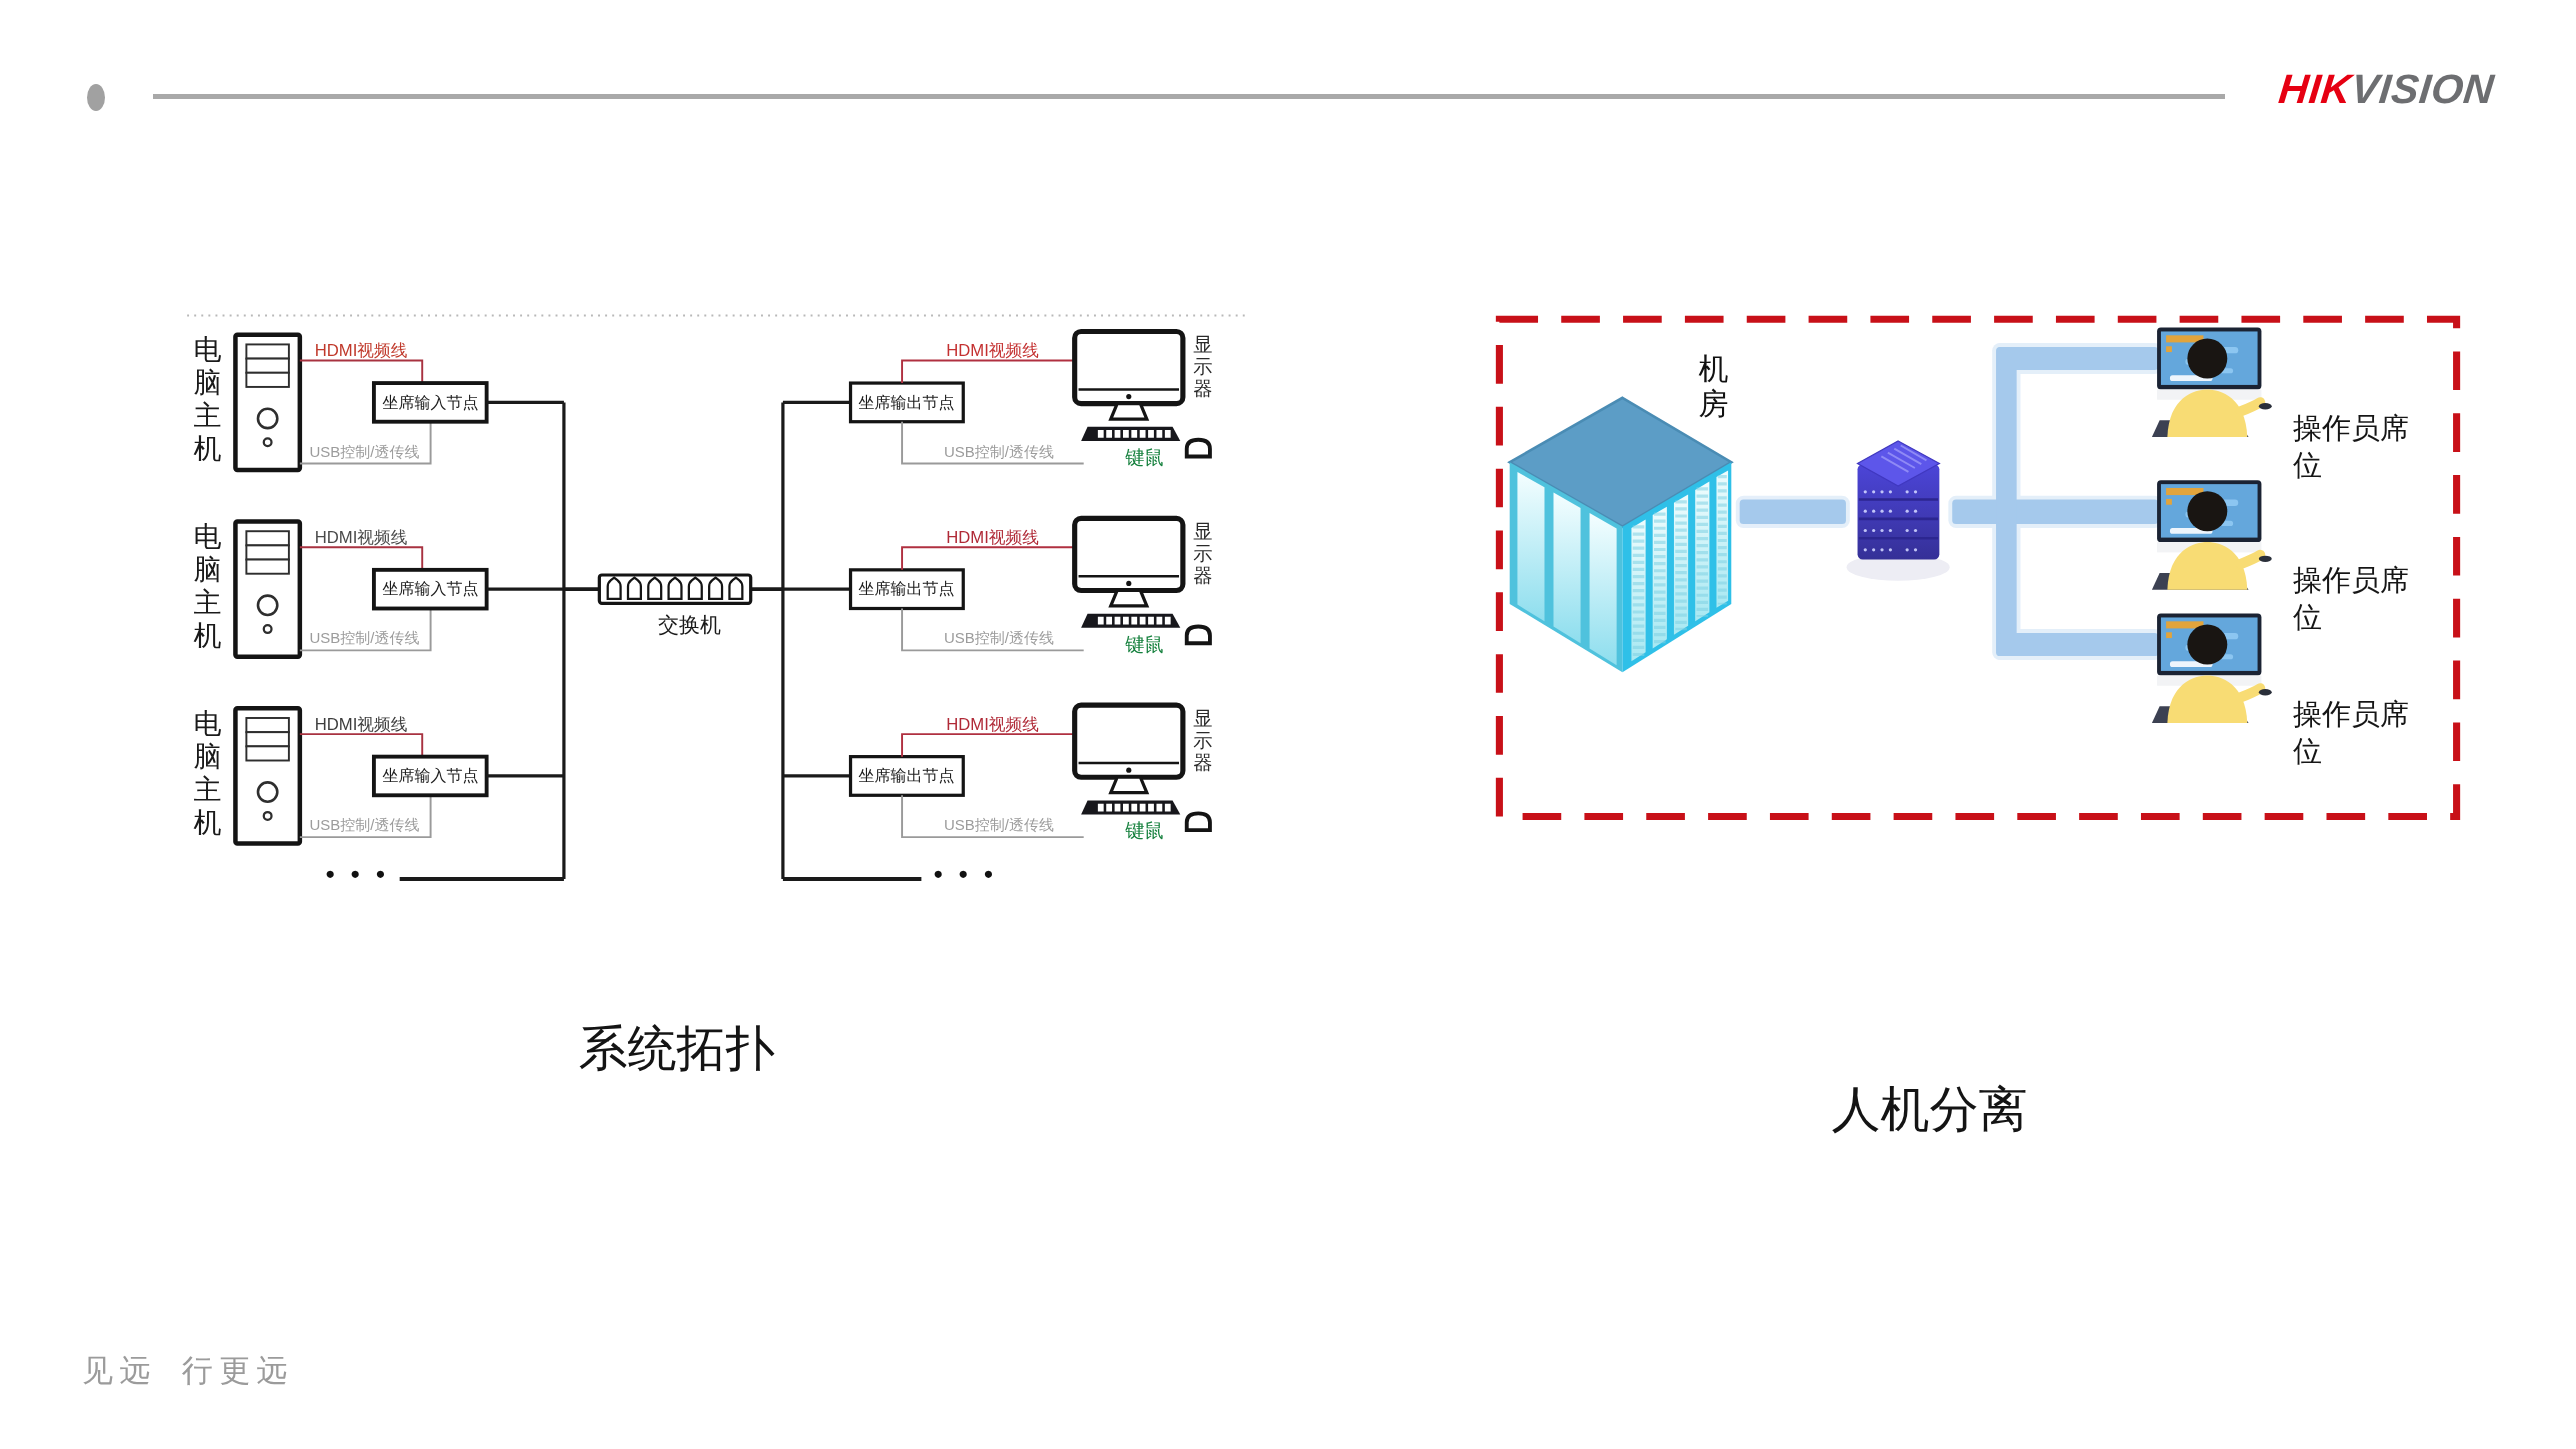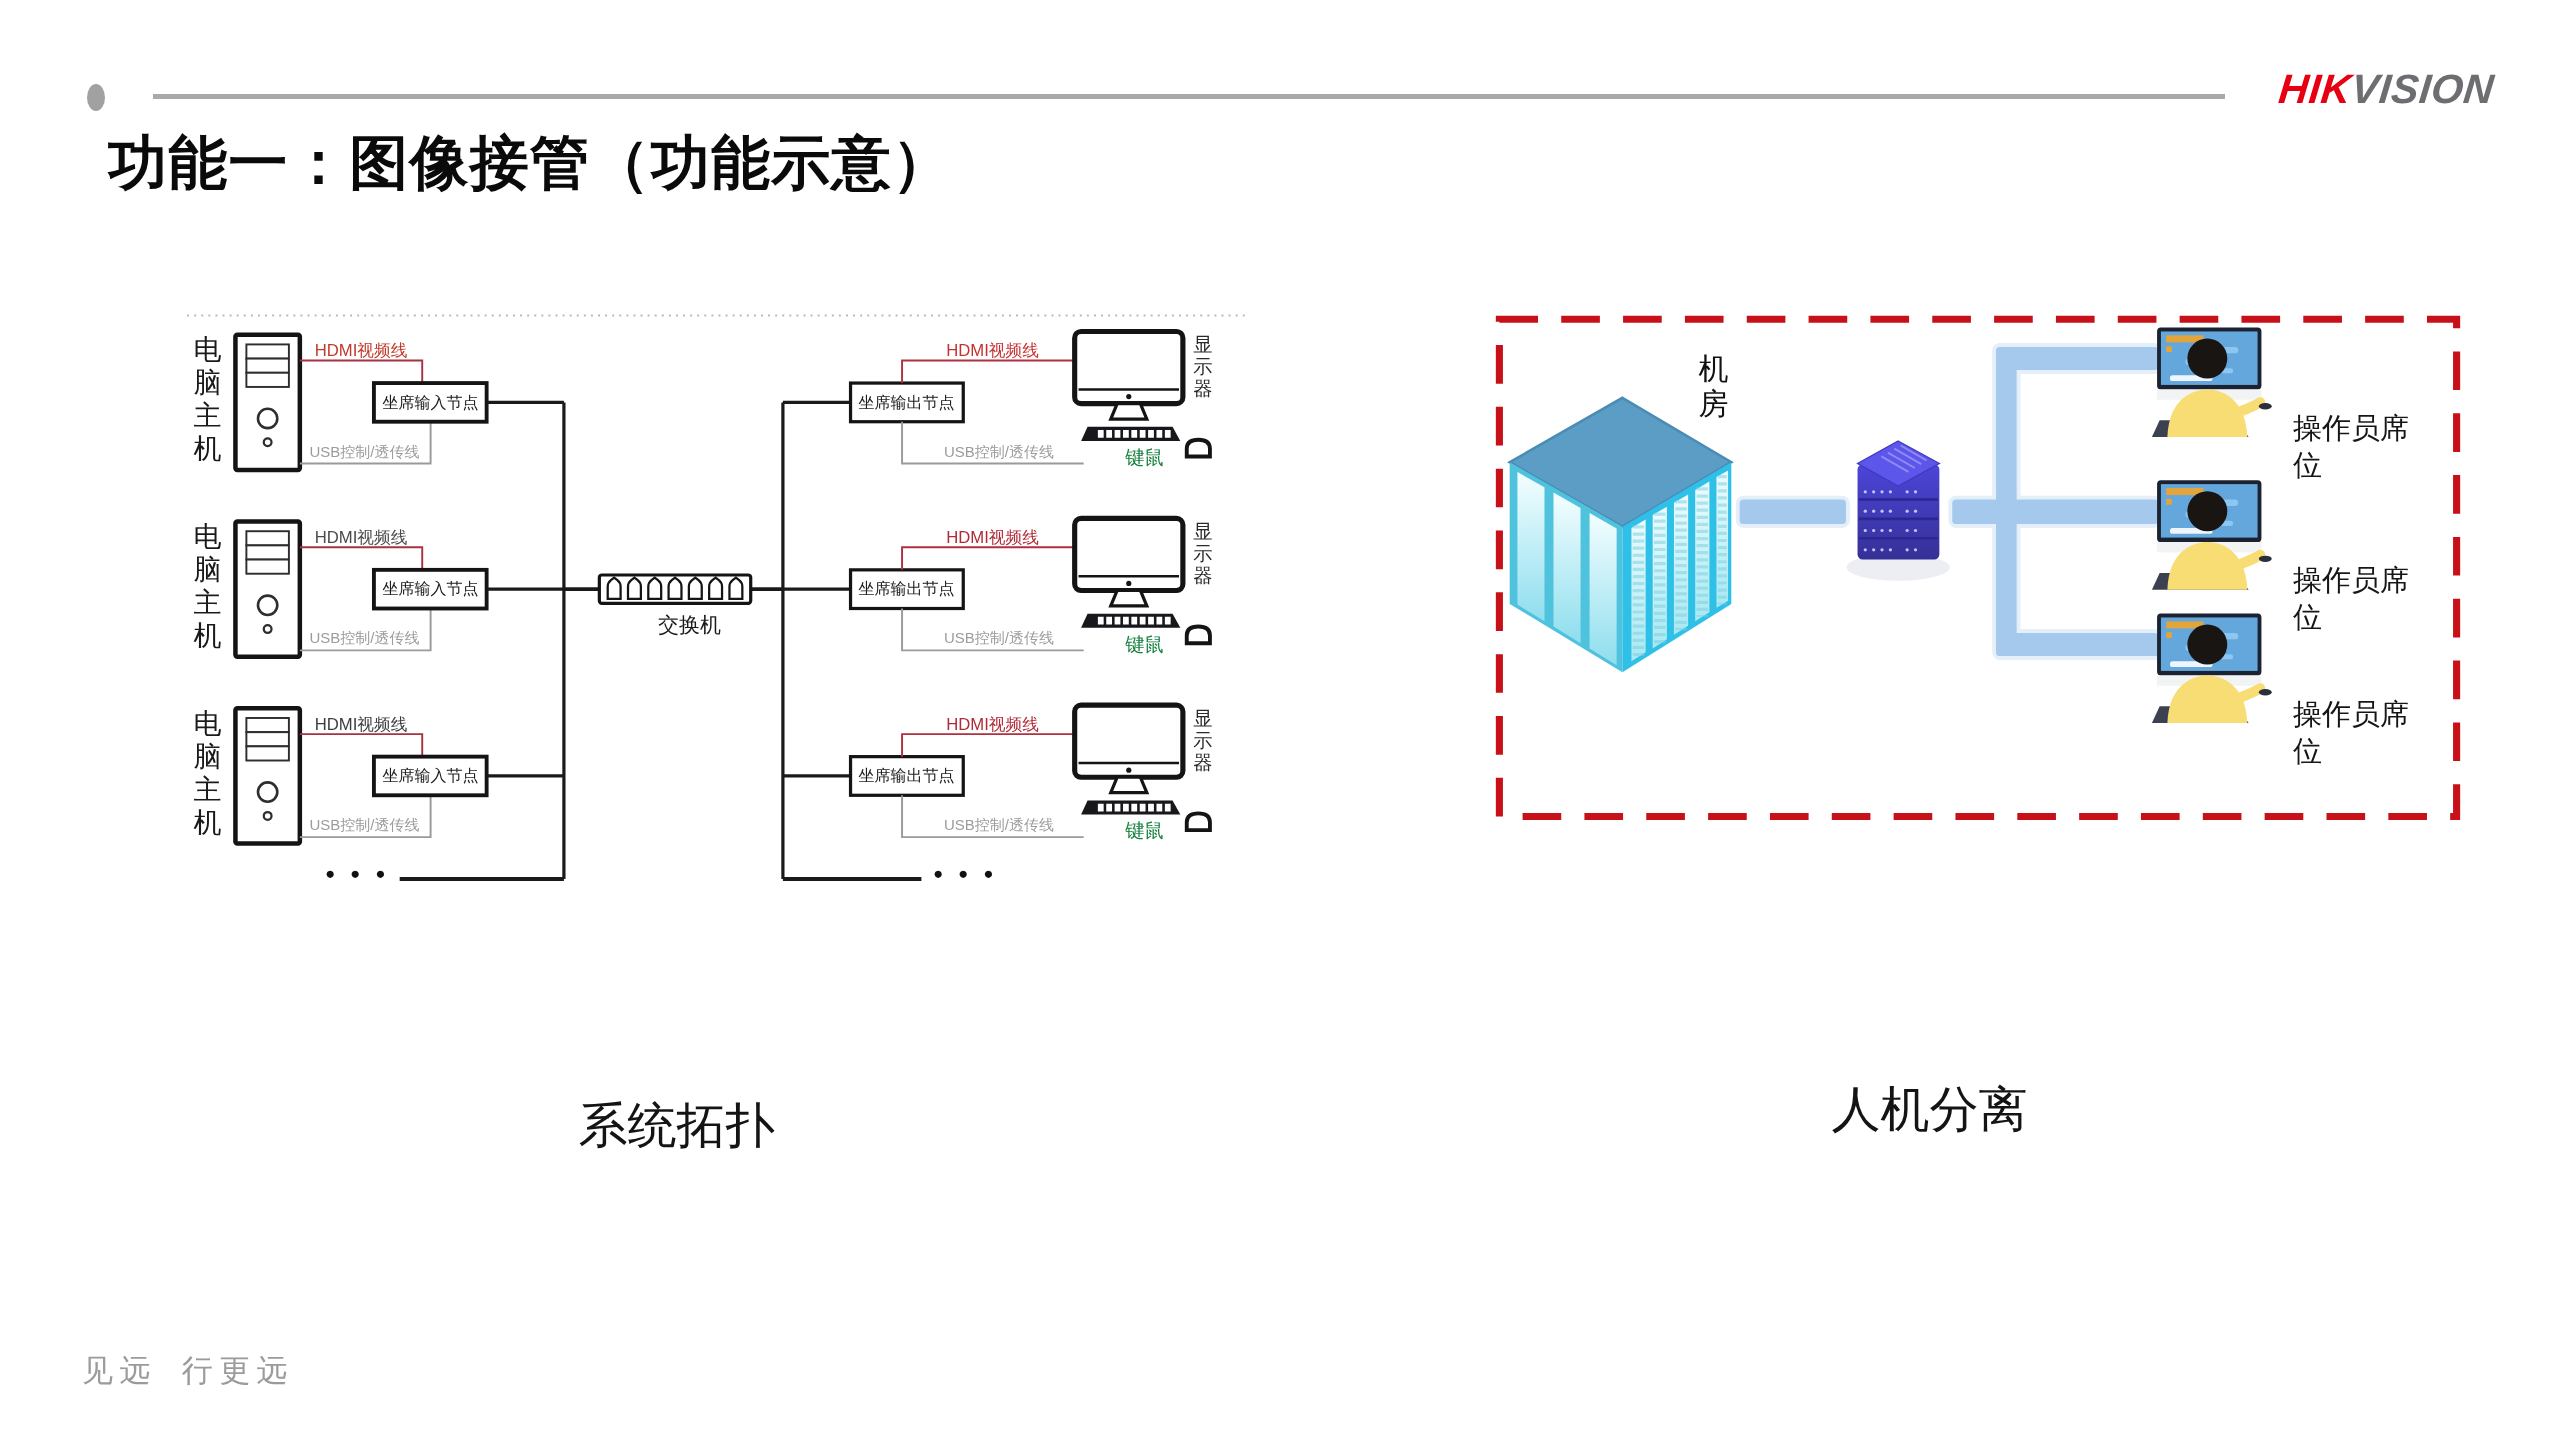--- a/index.html
+++ b/index.html
@@ -28,21 +28,20 @@
   #slogan{left:82px;top:1350px;font-size:31px;color:#9b9b9b;letter-spacing:6.4px;white-space:nowrap;font-family:Liberation Mono, monospace;}
 </style>
 </head>
 <body>
 
 <div id="slide">
 
   <div id="bullet" class="abs"></div>
   <div id="hrline" class="abs"></div>
   <div id="logo" class="abs"><span class="hik">HIK</span><span class="vis">VISION</span></div>
-  <div id="title" class="abs">功能一：图像接管（功能示意）</div>
 
   <svg class="abs" style="left:187px;top:309px" width="1063" height="599" viewBox="0 0 1650 930">
     <defs>
       <g id="trow">
 
         <g>
           <rect x="75" y="-105" width="100" height="210" rx="3" fill="#fff" stroke="#141414" stroke-width="7"></rect>
           <rect x="92" y="-90" width="66" height="22" fill="#fff" stroke="#2e2e2e" stroke-width="3"></rect>
           <rect x="92" y="-68" width="66" height="22" fill="#fff" stroke="#2e2e2e" stroke-width="3"></rect>
           <rect x="92" y="-46" width="66" height="22" fill="#fff" stroke="#2e2e2e" stroke-width="3"></rect>
@@ -121,21 +120,21 @@
   <div class="abs usb" style="left:300px;top:816px;width:129px">USB控制/透传线</div>
   <div class="abs nodelbl" style="left:850px;top:765px">坐席输出节点</div>
   <div class="abs cable" style="left: 928px; top: 713px; width: 129px; color: rgb(176, 42, 55);">HDMI视频线</div>
   <div class="abs usb" style="left:928px;top:816px;width:142px">USB控制/透传线</div>
   <div class="abs vmon" style="left:1190px;top:708px">显示器</div>
   <div class="abs km" style="left:1109px;top:817px">键鼠</div>
 
   <div class="abs switchlbl" style="left:630px;top:611px">交换机</div>
   <div class="abs dots" style="left:325px;top:864px">● ● ●</div>
   <div class="abs dots" style="left:933px;top:864px">● ● ●</div>
-  <div class="abs caption" style="left:564px;top:1093px">系统拓扑</div>
+  <div class="abs caption" style="left:564px;top:1016px">系统拓扑</div>
 
   <svg class="abs" style="left:1482px;top:303px" width="992" height="522" viewBox="0 0 1540 810">
     <defs>
       <linearGradient id="gGlass" x1="0" y1="0" x2="0" y2="1">
         <stop offset="0" stop-color="#f4feff"></stop>
           <stop offset="1" stop-color="#8edeee"></stop>
       </linearGradient>
       <linearGradient id="gVent" x1="0" y1="0" x2="0" y2="1">
         <stop offset="0" stop-color="#eefcfd"></stop>
           <stop offset="1" stop-color="#a8e8f2"></stop>

